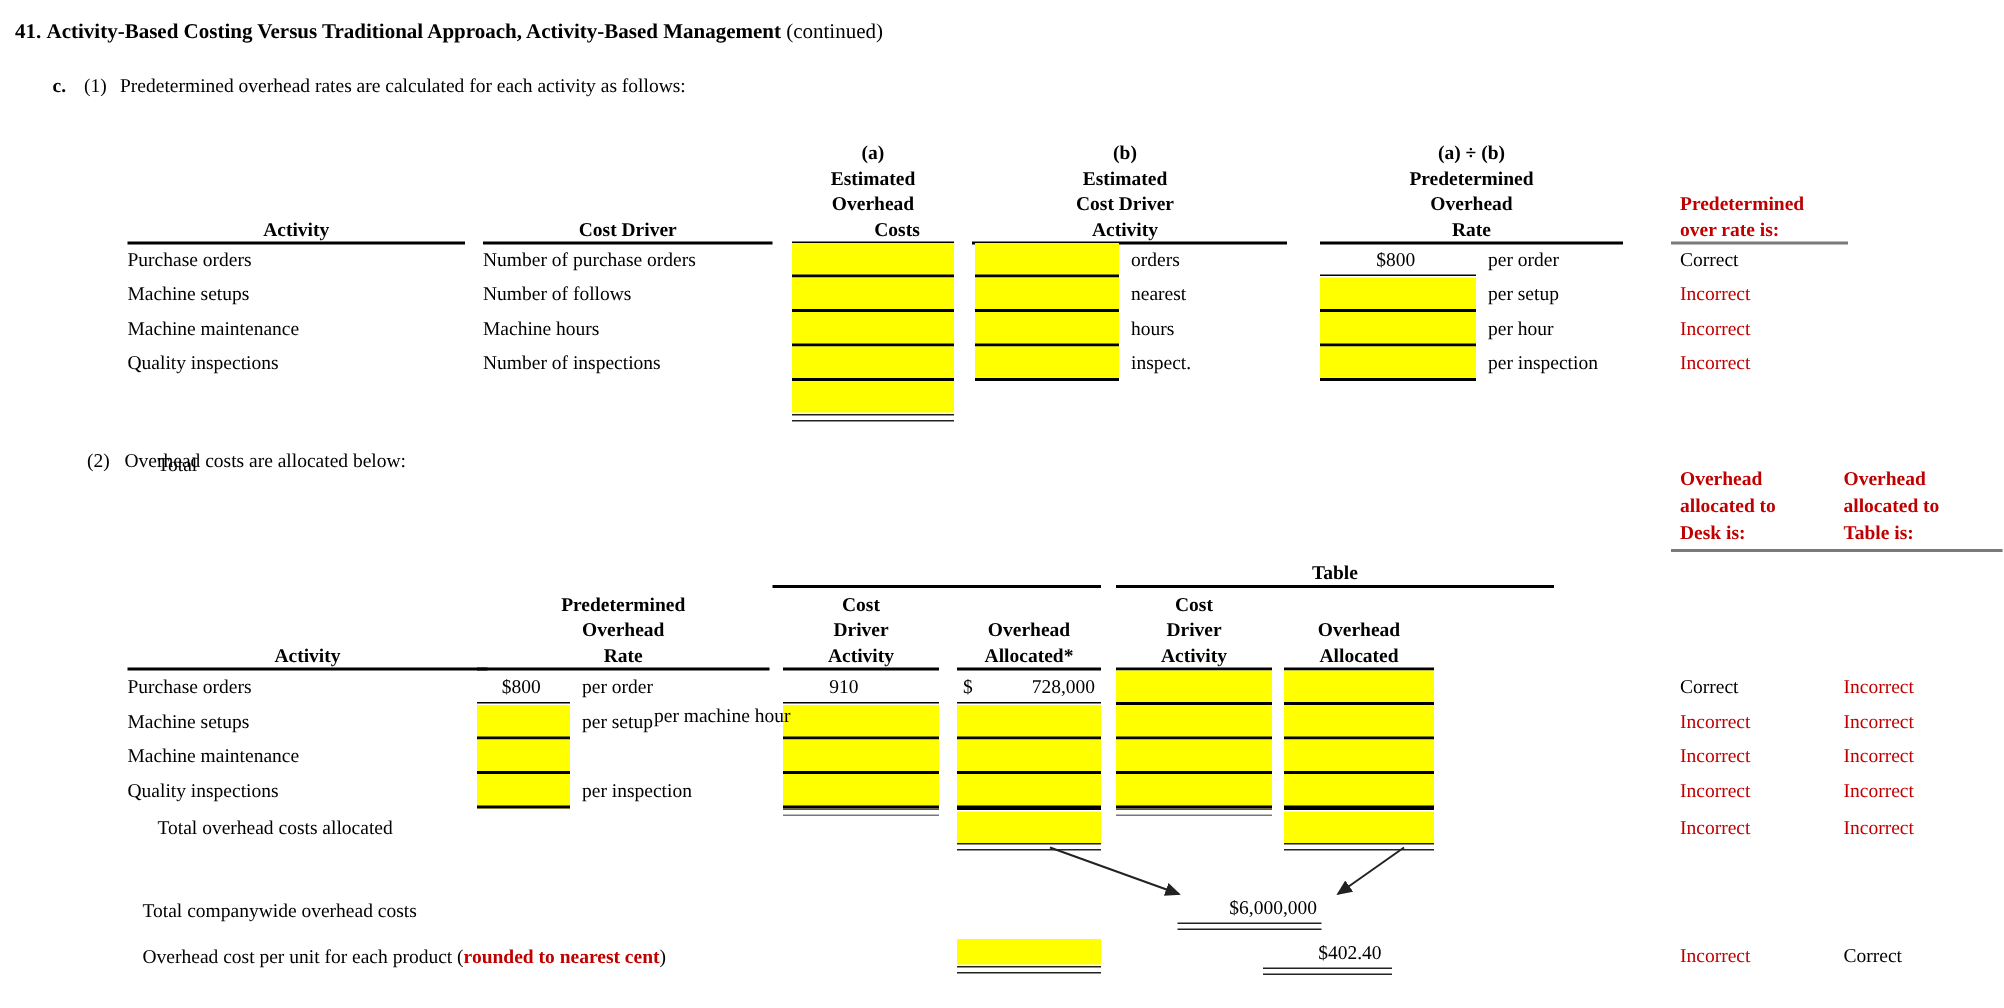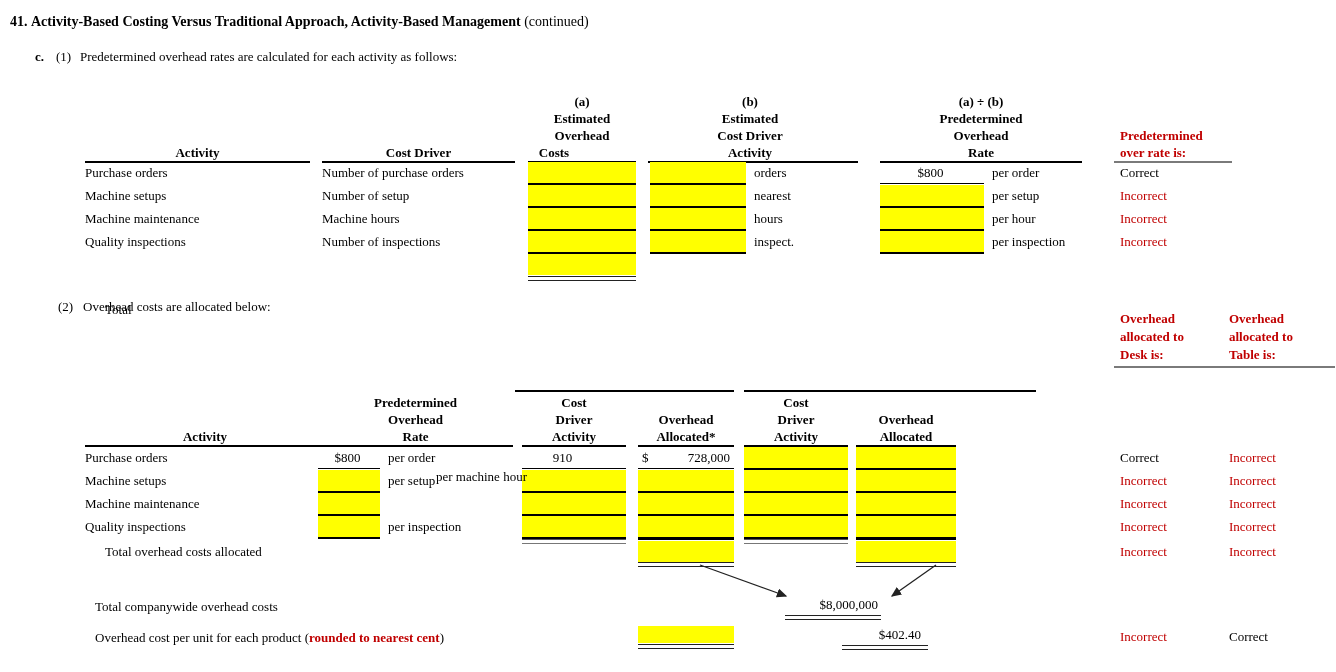--- a/index.html
+++ b/index.html
@@ -31,21 +31,21 @@
   <div class="t b" style="left:35px;top:46px;">c.</div>
   <div class="t" style="left:56px;top:46px;">(1)</div>
   <div class="t" style="left:80px;top:46px;">Predetermined overhead rates are calculated for each activity as follows:</div>
 
   <div class="h" style="left:85px;top:144px;width:225px;">Activity</div>
   <div class="h" style="left:322px;top:144px;width:193px;">Cost Driver</div>
 
   <div class="h" style="left:528px;top:93px;width:108px;">(a)</div>
   <div class="h" style="left:528px;top:110px;width:108px;">Estimated</div>
   <div class="h" style="left:528px;top:127px;width:108px;">Overhead</div>
-  <div class="h" style="left:500px;top:144px;width:108px;">Costs</div>
+  <div class="h" style="left:544px;top:144px;width:108px;">Costs</div>
 
   <div class="h" style="left:650px;top:93px;width:200px;">(b)</div>
   <div class="h" style="left:650px;top:110px;width:200px;">Estimated</div>
   <div class="h" style="left:650px;top:127px;width:200px;">Cost Driver</div>
   <div class="h" style="left:650px;top:144px;width:200px;">Activity</div>
 
   <div class="h" style="left:880px;top:93px;width:202px;">(a) ÷ (b)</div>
   <div class="h" style="left:880px;top:110px;width:202px;">Predetermined</div>
   <div class="h" style="left:880px;top:127px;width:202px;">Overhead</div>
   <div class="h" style="left:880px;top:144px;width:202px;">Rate</div>
@@ -63,21 +63,21 @@
   <div class="t" style="left:85px;top:162px;">Purchase orders</div>
   <div class="t" style="left:322px;top:162px;">Number of purchase orders</div>
   <div class="yc" style="left:528px;top:162px;width:108px;"></div>
   <div class="yc" style="left:650px;top:162px;width:96px;"></div>
   <div class="t" style="left:754px;top:162px;">orders</div>
   <div class="vc" style="left:880px;top:162px;width:101px;">$800</div>
   <div class="t" style="left:992px;top:162px;">per order</div>
   <div class="t status" style="left:1120px;top:162px;">Correct</div>
 
   <div class="t" style="left:85px;top:185px;">Machine setups</div>
-  <div class="t" style="left:322px;top:185px;">Number of setup</div>
+  <div class="t" style="left:322px;top:185px;">Number of follows</div>
   <div class="yc" style="left:528px;top:185px;width:108px;"></div>
   <div class="yc" style="left:650px;top:185px;width:96px;"></div>
   <div class="t" style="left:754px;top:185px;">nearest</div>
   <div class="yc" style="left:880px;top:185px;width:104px;"></div>
   <div class="t" style="left:992px;top:185px;">per setup</div>
   <div class="t status" style="left: 1120px; top: 185px; color: rgb(192, 0, 0);">Incorrect</div>
 
   <div class="t" style="left:85px;top:208px;">Machine maintenance</div>
   <div class="t" style="left:322px;top:208px;">Machine hours</div>
   <div class="yc" style="left:528px;top:208px;width:108px;"></div>
@@ -107,20 +107,21 @@
   <div class="hl red" style="left:1120px;top:328px;">allocated to</div>
   <div class="hl red" style="left:1120px;top:346px;">Desk is:</div>
   <div class="grule" style="left:1114px;top:366px;width:116px;"></div>
 
   <div class="hl red" style="left:1229px;top:310px;">Overhead</div>
   <div class="hl red" style="left:1229px;top:328px;">allocated to</div>
   <div class="hl red" style="left:1229px;top:346px;">Table is:</div>
   <div class="grule" style="left:1225px;top:366px;width:110px;"></div>
 
   <div class="rule" style="left:515px;top:390px;width:219px;"></div>
+  <div class="h" style="left:744px;top:373px;width:292px;">Table</div>
   <div class="rule" style="left:744px;top:390px;width:292px;"></div>
 
   <div class="h" style="left:85px;top:428px;width:240px;">Activity</div>
   <div class="h" style="left:318px;top:394px;width:195px;">Predetermined</div>
   <div class="h" style="left:318px;top:411px;width:195px;">Overhead</div>
   <div class="h" style="left:318px;top:428px;width:195px;">Rate</div>
 
   <div class="h" style="left:522px;top:394px;width:104px;">Cost</div>
   <div class="h" style="left:522px;top:411px;width:104px;">Driver</div>
   <div class="h" style="left:522px;top:428px;width:104px;">Activity</div>
@@ -200,21 +201,21 @@
     <defs>
       <marker id="ah" markerWidth="9" markerHeight="8" refX="7" refY="3.5" orient="auto">
         <path d="M0,0 L8,3.5 L0,7 z" fill="#222"></path>
       </marker>
     </defs>
     <line x1="100" y1="7" x2="186" y2="38" stroke="#222" stroke-width="1.3" marker-end="url(#ah)"></line>
     <line x1="336" y1="7" x2="292" y2="38" stroke="#222" stroke-width="1.3" marker-end="url(#ah)"></line>
   </svg>
 
   <div class="t" style="left:95px;top:596px;">Total companywide overhead costs</div>
-  <div class="t right" style="left:788px;top:594px;width:90px;">$8,000,000</div>
+  <div class="t right" style="left:788px;top:594px;width:90px;">$6,000,000</div>
   <div class="dbl" style="left:785px;top:615px;width:96px;"></div>
 
   <div class="t" style="left:95px;top:627px;"><span>Overhead cost per unit for each product (</span><span class="red b">rounded to nearest cent</span><span>)</span></div>
   <div class="yc" style="left:638px;top:626px;width:96px;height:17px;border-bottom:none;"></div>
   <div class="dbl" style="left:638px;top:644px;width:96px;"></div>
   <div class="t right" style="left:845px;top:624px;width:76px;">$402.40</div>
   <div class="dbl" style="left:842px;top:645px;width:86px;"></div>
   <div class="t status" style="left: 1120px; top: 626px; color: rgb(192, 0, 0);">Incorrect</div>
   <div class="t status" style="left:1229px;top:626px;">Correct</div>
 

